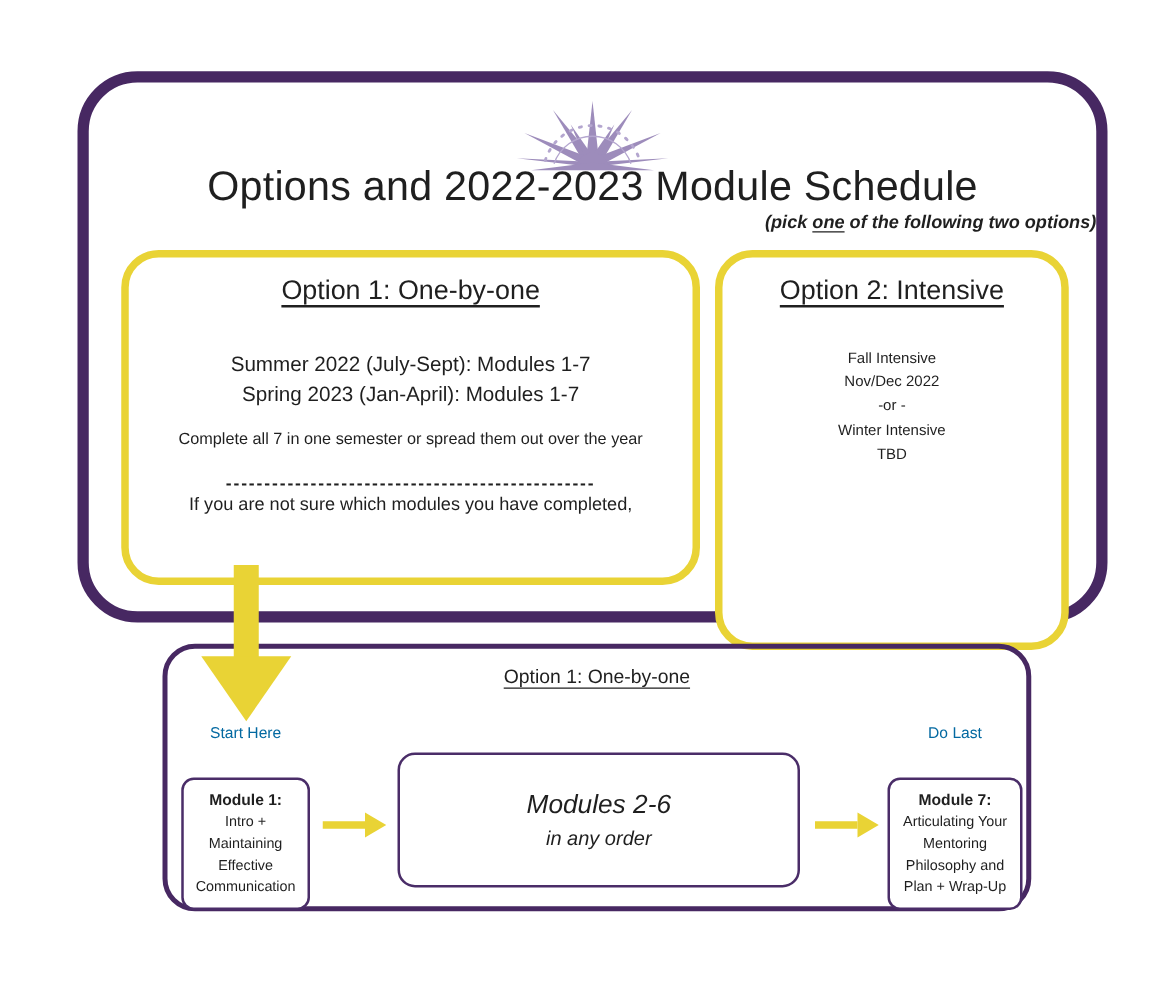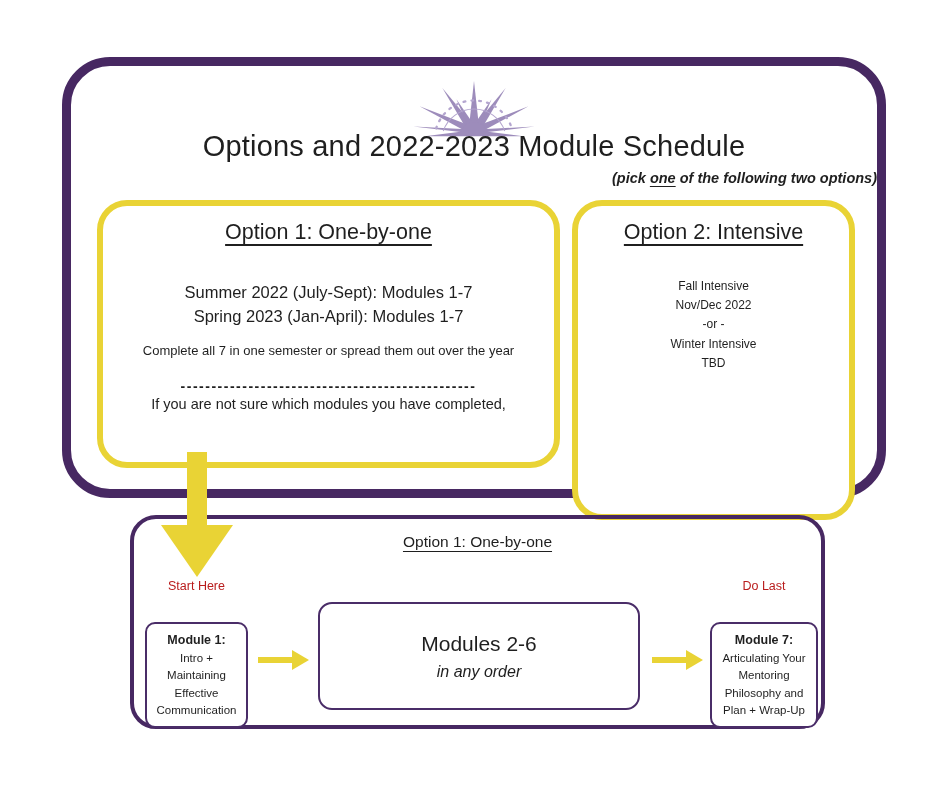--- a/index.html
+++ b/index.html
@@ -8,21 +8,21 @@
     font-family:"Liberation Sans",sans-serif;color:#1f1f1f;overflow:hidden;
   }
   
   .top-card{
     position:absolute;left:62px;top:57px;width:824px;height:441px;
     border:9px solid #472862;border-radius:48px;box-sizing:border-box;background:#fff;
   }
   .logo{position:absolute;left:50%;transform:translateX(-50%);top:14px;width:126px;height:58px;}
   .page-title{
     position:absolute;top:64px;left:0;width:100%;text-align:center;
-    font-size:29px;font-weight:400;letter-spacing:.2px;margin:0;
+    font-size:33px;font-weight:400;letter-spacing:.2px;margin:0;
   }
   .page-subtitle{
     position:absolute;top:104px;left:0;width:100%;text-align:right;
     font-size:14.5px;font-style:italic;font-weight:700;margin:0;white-space:pre-wrap;
   }
   .page-subtitle .u{text-decoration:underline;text-underline-offset:3px;}
   .opt-box{
     position:absolute;top:134px;box-sizing:border-box;background:#fff;
     border:6px solid #e9d335;border-radius:30px;text-align:center;
   }
@@ -45,38 +45,38 @@
   .flow-card{
     position:absolute;left:130px;top:515px;width:695px;height:214px;
     border:4px solid #472862;border-radius:26px;box-sizing:border-box;background:transparent;
   }
   .flow-heading{
     position:absolute;top:14px;left:0;width:100%;text-align:center;margin:0;
     font-size:15.5px;font-weight:400;text-decoration:underline;
     text-underline-offset:4px;text-decoration-thickness:1px;
   }
   .flow-label{
-    position:absolute;top:60px;text-align:center;font-size:12.5px;color:#b91c1c;
+    position:absolute;top:60px;text-align:center;font-size:12.5px;color:#0369a1;
   }
   .label-start{left:11px;width:103px;}
   .label-end{left:576px;width:108px;}
   .module-box{
     position:absolute;top:83px;height:106px;box-sizing:border-box;background:#fff;
     border:2px solid #4a2d68;border-radius:10px;text-align:center;padding-top:9px;margin-top:20px;
   }
   .module1{left:11px;width:103px;}
   .module7{left:576px;width:108px;}
   .module-title{margin:0 0 3px 0;font-size:12.5px;font-weight:700;}
   .module-line{margin:0;font-size:11.5px;line-height:1.5;}
   .middle-box{
     position:absolute;left:184px;top:83px;width:322px;height:108px;box-sizing:border-box;
     background:#fff;border:2px solid #4a2d68;border-radius:14px;
     display:flex;flex-direction:column;align-items:center;justify-content:center;gap:7px;
   }
-  .middle-title{margin:0;font-size:21px;}
+  .middle-title{margin:0;font-size:21px;font-style:italic;}
   .middle-sub{margin:0;font-size:16px;font-style:italic;}
   .small-arrow{position:absolute;top:130px;width:52px;height:22px;}
   .arrow1{left:124px;}
   .arrow2{left:518px;}
 </style>
 </head>
 <body>
 
 <div class="page">
 

